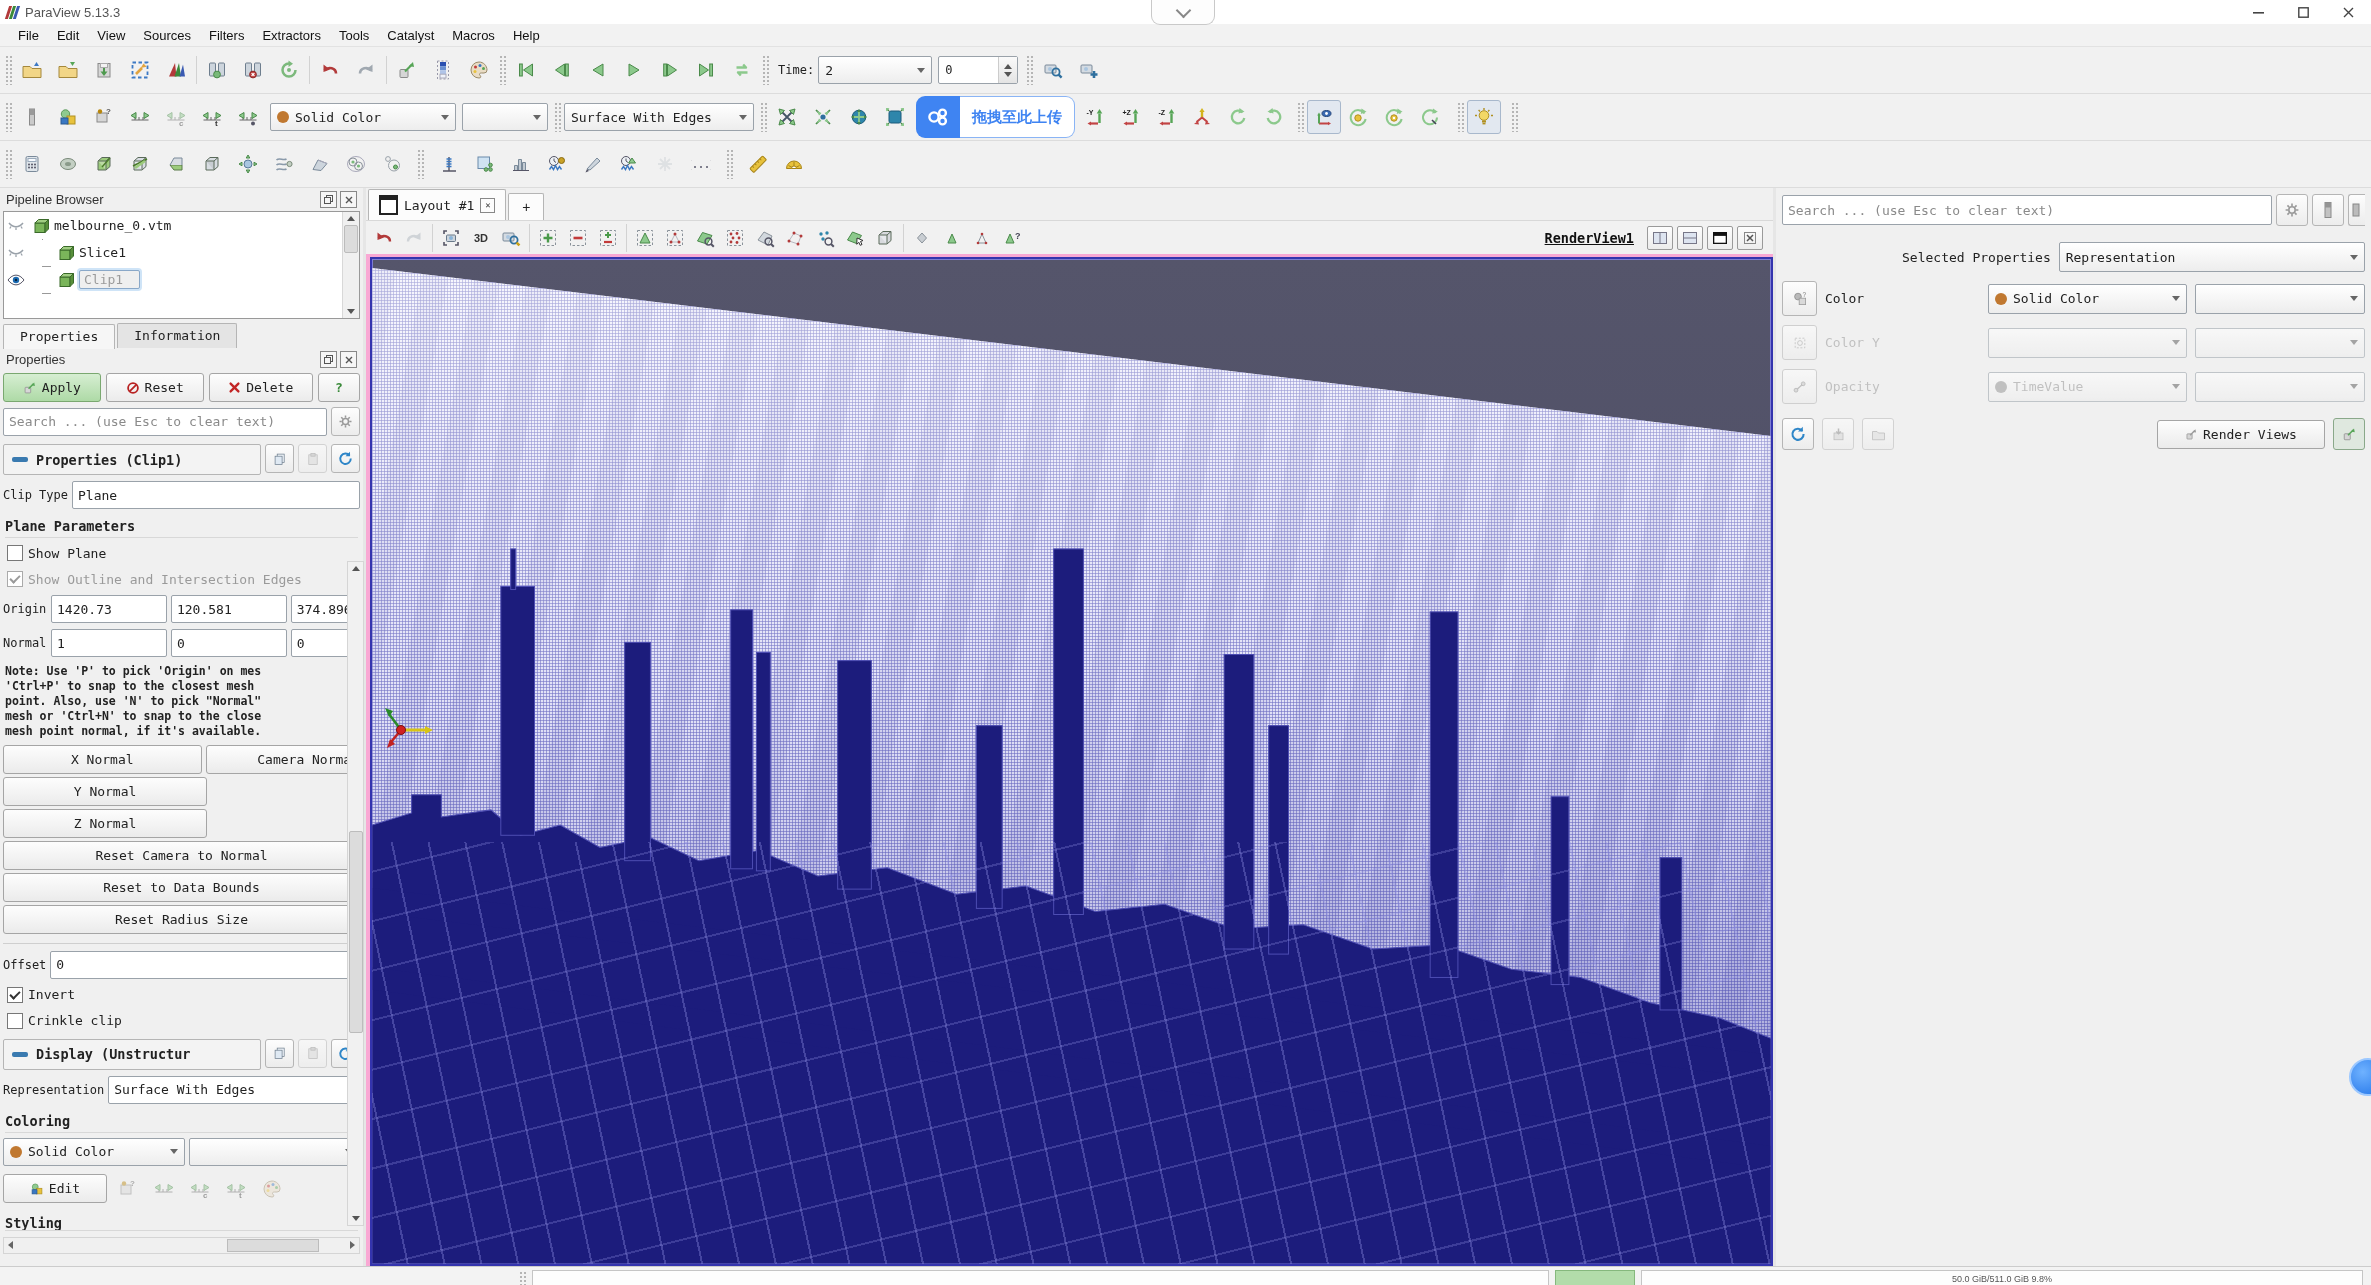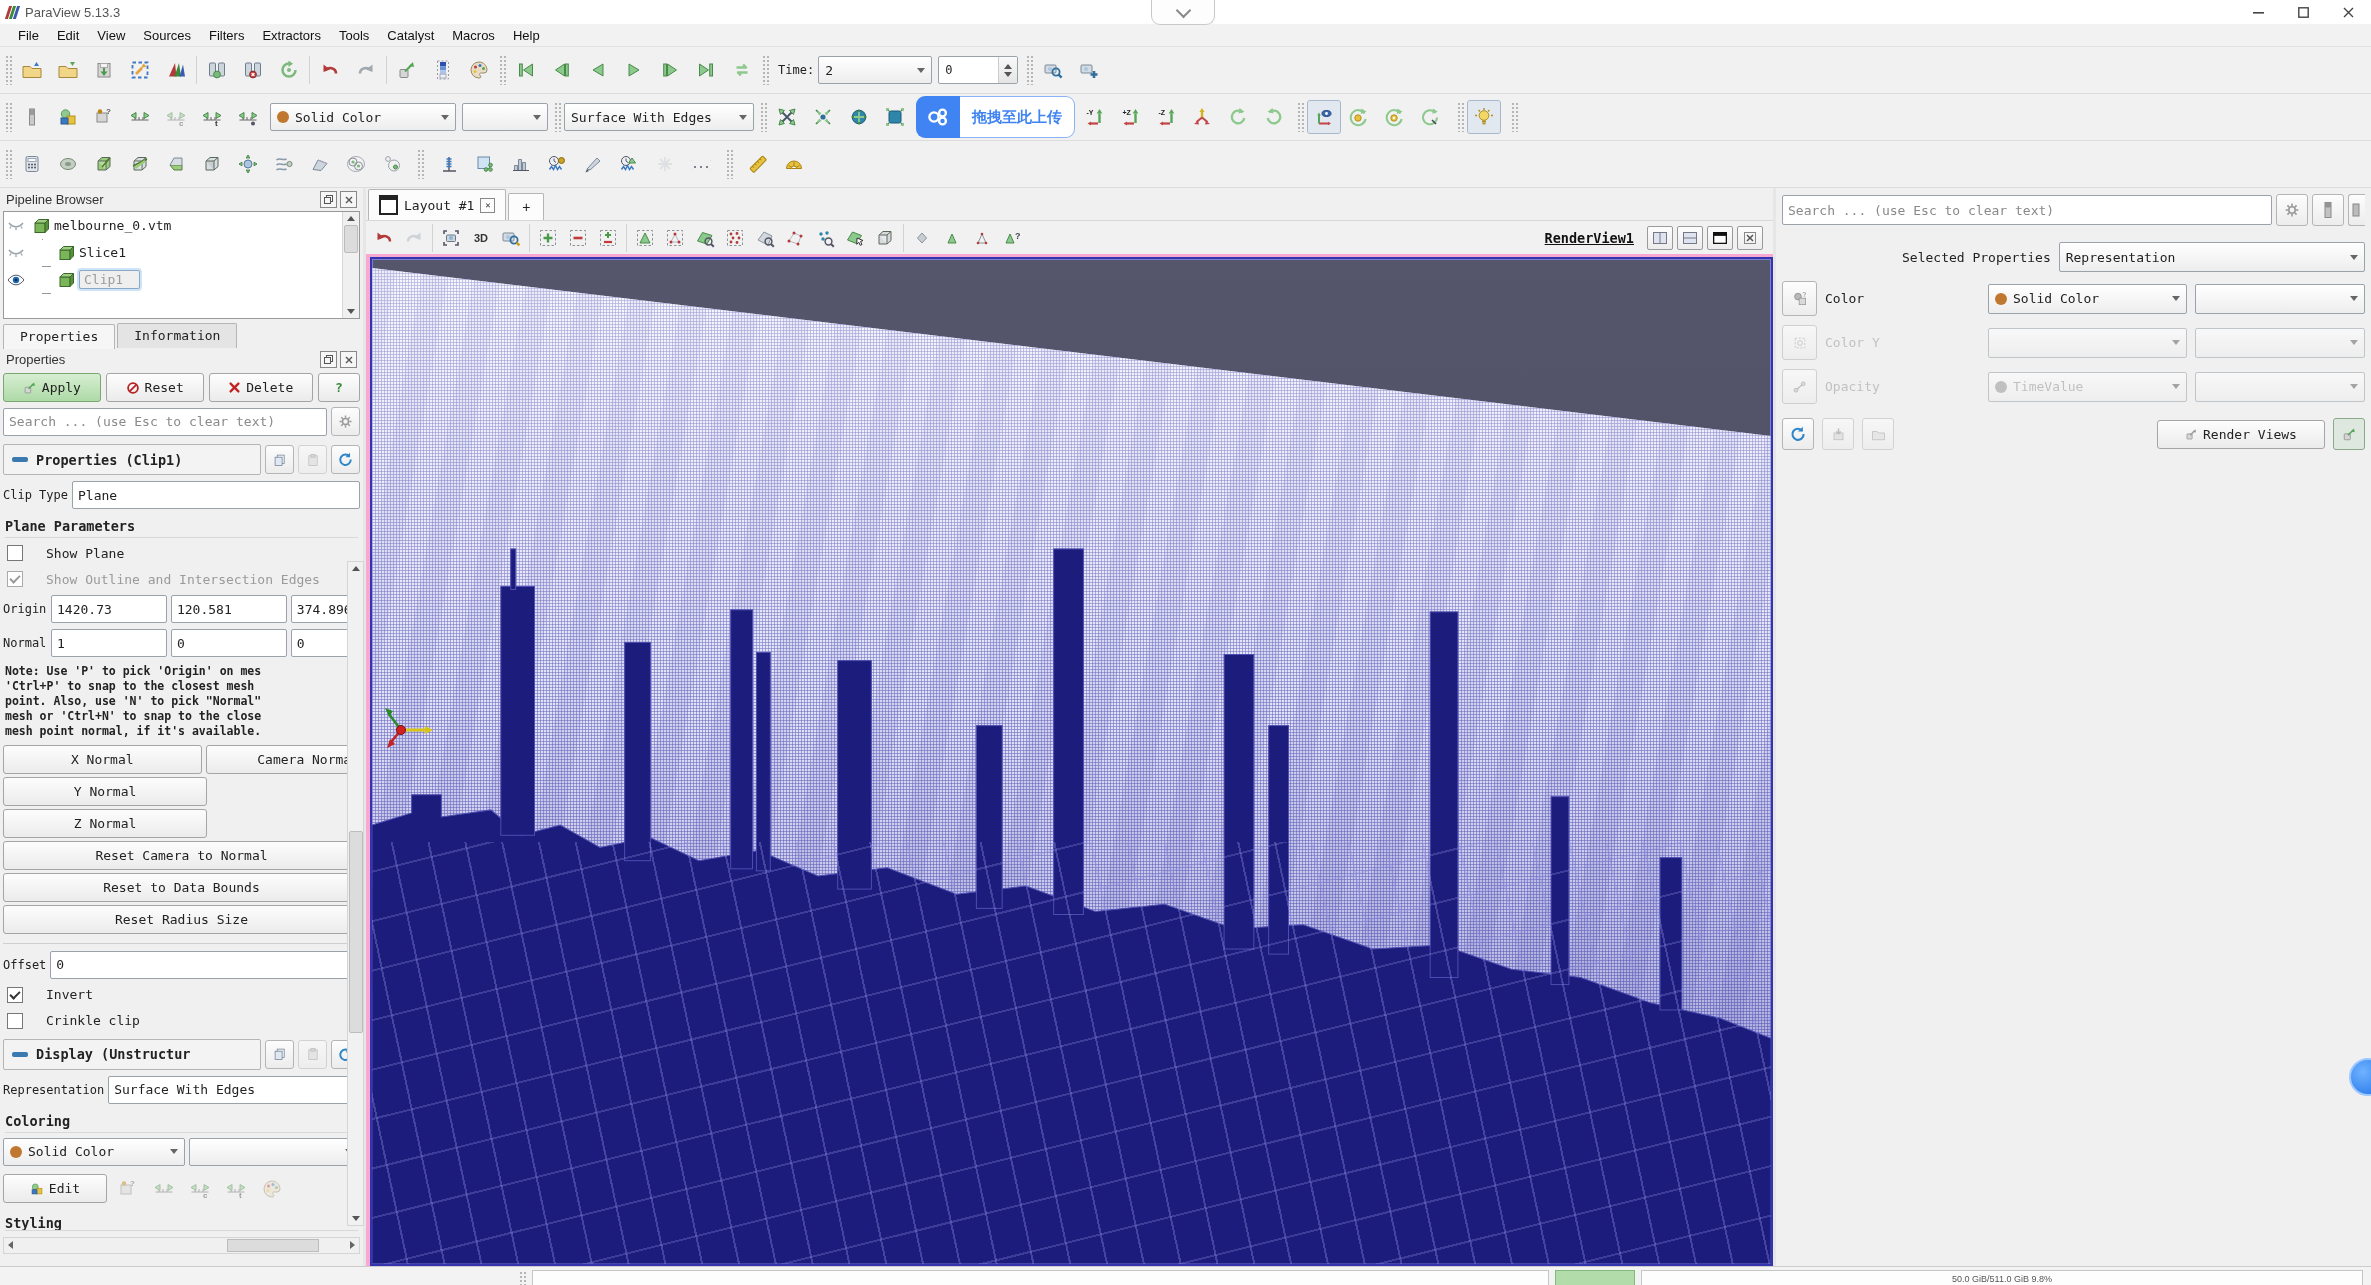--- a/index.html
+++ b/index.html
@@ -66,27 +66,27 @@
   .tab.active{background:#f6f6f6;position:relative;top:1px}
   
   .props{flex:1;display:flex;flex-direction:column;padding:0 3px;position:relative;min-height:0}
   .btnrow{display:flex;gap:5px;margin:2px 0}
   .btn{height:27px;border:1px solid #a5a5a5;border-radius:3px;background:linear-gradient(#fdfdfd,#ebebeb);
       display:flex;align-items:center;justify-content:center;gap:5px;font-family:"DejaVu Sans Mono",monospace;font-size:13px;padding:0 8px}
   .btn.green{background:linear-gradient(#d6eed2,#aedaa6);border-color:#7aa870}
   .field{height:26px;border:1px solid #9aa2aa;background:#fff;display:flex;align-items:center;padding:0 5px;font-family:"DejaVu Sans Mono",monospace;font-size:13px;border-radius:2px}
   .field.gray{color:#8a8a8a}
   .srow{display:flex;gap:4px;align-items:center;margin:3px 0}
-  .sect{display:flex;gap:4px;align-items:center;margin:5px 0 3px}
+  .sect{display:flex;gap:4px;align-items:flex-start;margin:5px 0 3px}
   .sect .shdr{flex:1;height:29px;border:1px solid #b5b5b5;background:#f3f3f3;display:flex;align-items:center;gap:8px;padding:0 8px;
       font-weight:bold;font-family:"DejaVu Sans Mono",monospace;font-size:13.5px;border-radius:2px;overflow:hidden;white-space:nowrap}
   .bluedash{width:16px;height:5px;background:#3a7ab0;border-radius:2px;flex:none}
   .sq{width:27px;height:27px;border:1px solid #b5b5b5;background:linear-gradient(#fdfdfd,#ececec);border-radius:3px;display:flex;align-items:center;justify-content:center;flex:none}
   .heading{font-weight:bold;font-family:"DejaVu Sans Mono",monospace;font-size:13.5px;margin:6px 2px 2px;border-bottom:1px solid #d8d8d8;padding-bottom:3px}
-  .cbrow{display:flex;align-items:center;gap:23px;margin:5px 4px;font-family:"DejaVu Sans Mono",monospace;font-size:13px}
+  .cbrow{display:flex;align-items:center;gap:5px;margin:5px 4px;font-family:"DejaVu Sans Mono",monospace;font-size:13px}
   .cb{width:14px;height:14px;border:1px solid #777;background:#fff;position:relative;flex:none}
   .cb.on::after{content:"";position:absolute;left:2px;top:3px;width:8px;height:4px;border-left:2px solid #333;border-bottom:2px solid #333;transform:rotate(-45deg)}
   .cb.dim{border-color:#aaa}.cb.dim::after{border-color:#9a9a9a}
   .dim{color:#9a9a9a}
   .note{font-family:"DejaVu Sans Mono",monospace;font-weight:bold;font-size:11.5px;line-height:1.3;margin:4px 2px;white-space:nowrap;overflow:hidden}
   .bgrid{display:flex;flex-direction:column;gap:3px;margin:2px 0}
   .bgrid .r{display:flex;gap:4px}
   .hr{border-top:1px solid #cfcfcf;margin:7px 0 4px}
   .clip{overflow:hidden;white-space:nowrap}
   .hscroll{height:15px;margin:4px 0 2px;background:#f0f0f0;border:1px solid #d5d5d5;display:flex;align-items:center;flex:none}

